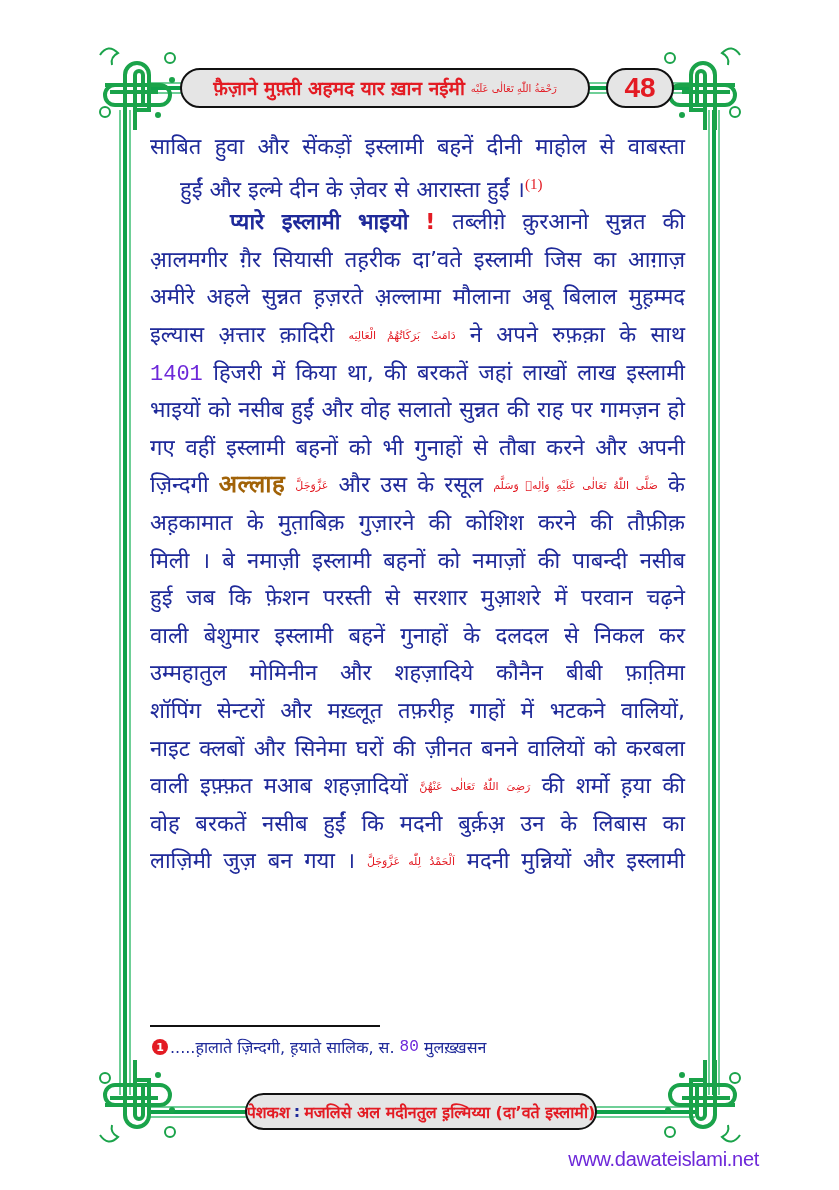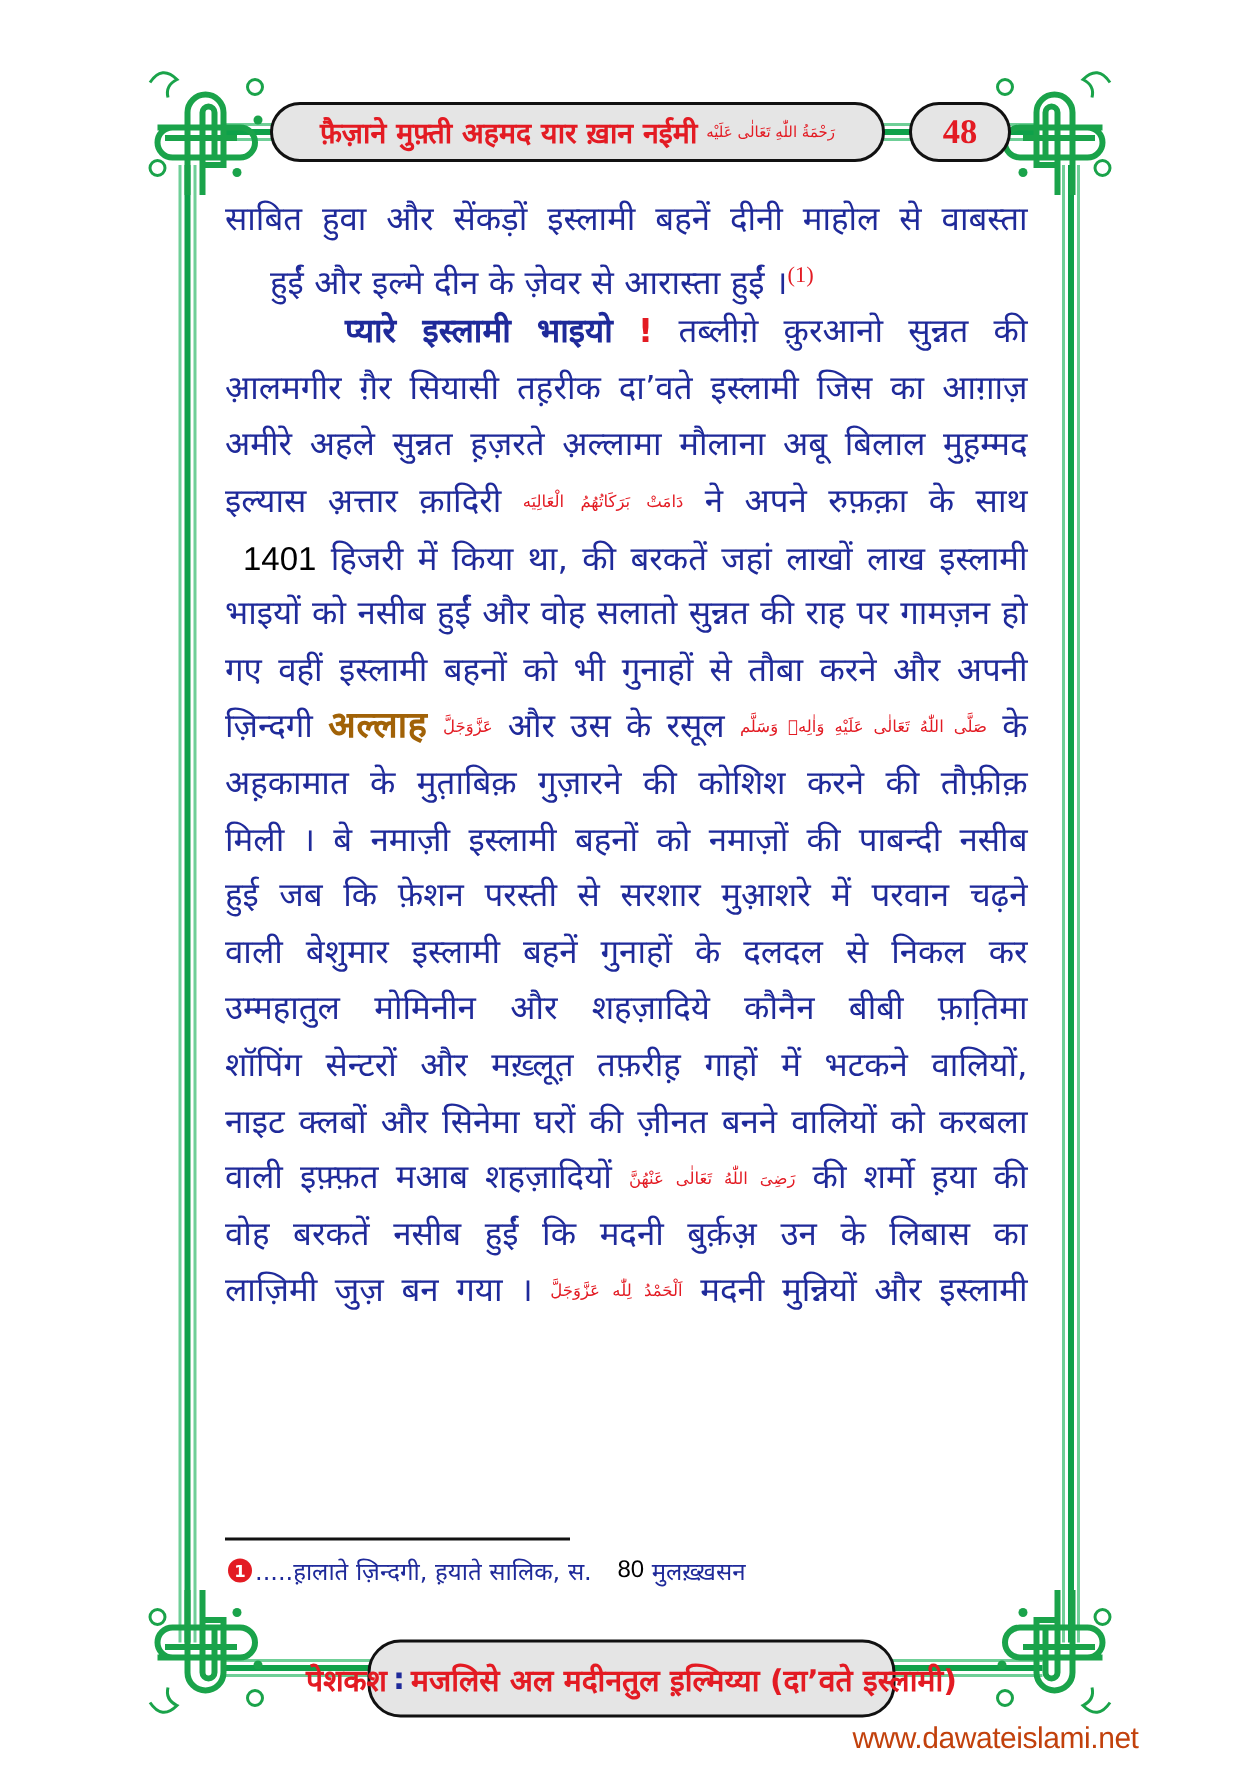--- a/index.html
+++ b/index.html
@@ -28,52 +28,52 @@
   .pill {
     position: absolute; background: #e5e5e5; border: 2px solid #111;
     border-radius: 22px; box-sizing: border-box; display: flex;
     align-items: center; justify-content: center; color: #e31b23;
     white-space: nowrap;
   }
   .header-title { left: 180px; top: 68px; width: 410px; height: 40px;
     font-size: 19px; font-weight: bold; }
   .header-title .honor { font-size: 10px; margin-left: 6px; font-weight: normal; }
   .page-num { left: 606px; top: 68px; width: 68px; height: 40px;
-    font-family: Liberation Serif, serif; font-weight: bold; font-size: 23px; }
-  .footer-pill { left: 245px; top: 1093px; width: 352px; height: 52px;
-    font-size: 20px; font-weight: bold; }
+    font-family: Liberation Sans, sans-serif; font-weight: bold; font-size: 28px; }
+  .footer-pill { left: 245px; top: 1093px; width: 352px; height: 37px;
+    font-size: 16px; font-weight: bold; }
   .footer-pill .colon { color: #1f2a9a; margin: 0 4px; }
 
   .body-text {
     position: absolute; left: 150px; top: 128px; width: 535px;
     color: #1f2a9a; font-size: 22px; line-height: 37.6px;
     text-align: justify; text-align-last: justify;
   }
   .body-text .line { display: block; height: 37.6px; white-space: nowrap;
     text-align: justify; text-align-last: justify; }
   .body-text .line.left { text-align-last: left; margin-left: 30px; }
   .body-text .line.indent { padding-left: 80px; }
   .red { color: #e31b23; }
   .bold { font-weight: bold; }
   .arabic { font-size: 11px; color: #e31b23; vertical-align: middle; }
-  .num { font-family: Liberation Sans, sans-serif; color: #000000; margin-left: 12px; }
+  .num { font-family: Liberation Mono, monospace; color: #6d28d9; }
   .sup { font-family: "Liberation Serif", serif; color: #e31b23; font-size: 15px;
          vertical-align: super; }
   .allah { font-family: "Liberation Serif", serif; font-weight: 900; color: #a16207;
            font-size: 24px; letter-spacing: 0.5px; }
 
   .footnote-rule { position: absolute; left: 150px; top: 1025px; width: 230px;
     height: 2px; background: #111; }
   .footnote { position: absolute; left: 152px; top: 1036px; color: #1f2a9a;
     font-size: 16px; display: flex; align-items: center; white-space: nowrap; }
   .fn-badge { display: inline-flex; width: 16px; height: 16px; border-radius: 50%;
     background: #e31b23; color: #fff; font-size: 11px; font-weight: bold;
     align-items: center; justify-content: center; margin-right: 2px; }
 
-  .website { position: absolute; right: 80px; top: 1148px; color: #c2410c;
+  .website { position: absolute; right: 80px; top: 1148px; color: #6d28d9;
     font-family: "Liberation Sans", sans-serif; font-size: 20px; letter-spacing: -0.3px; }
 </style>
 </head>
 <body>
 
 <div class="frame-v" style="left:119px; top:110px; height:985px;">
     <span class="core"></span>
   </div>
 <div class="frame-v" style="left:708px; top:110px; height:985px;">
     <span class="core"></span>

